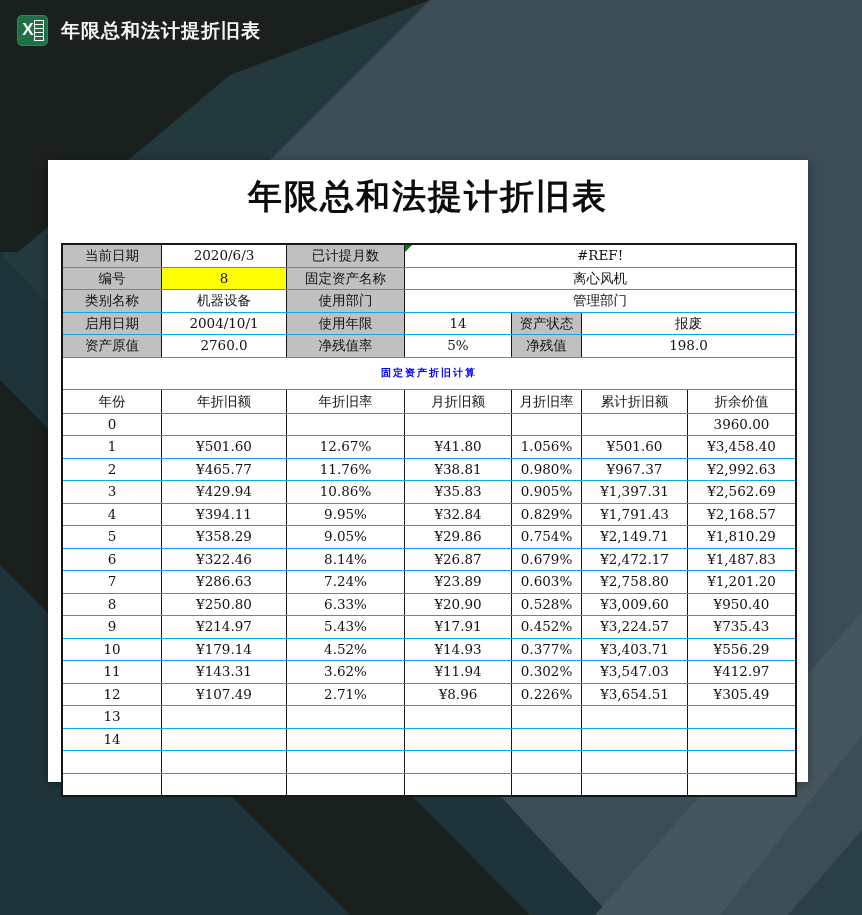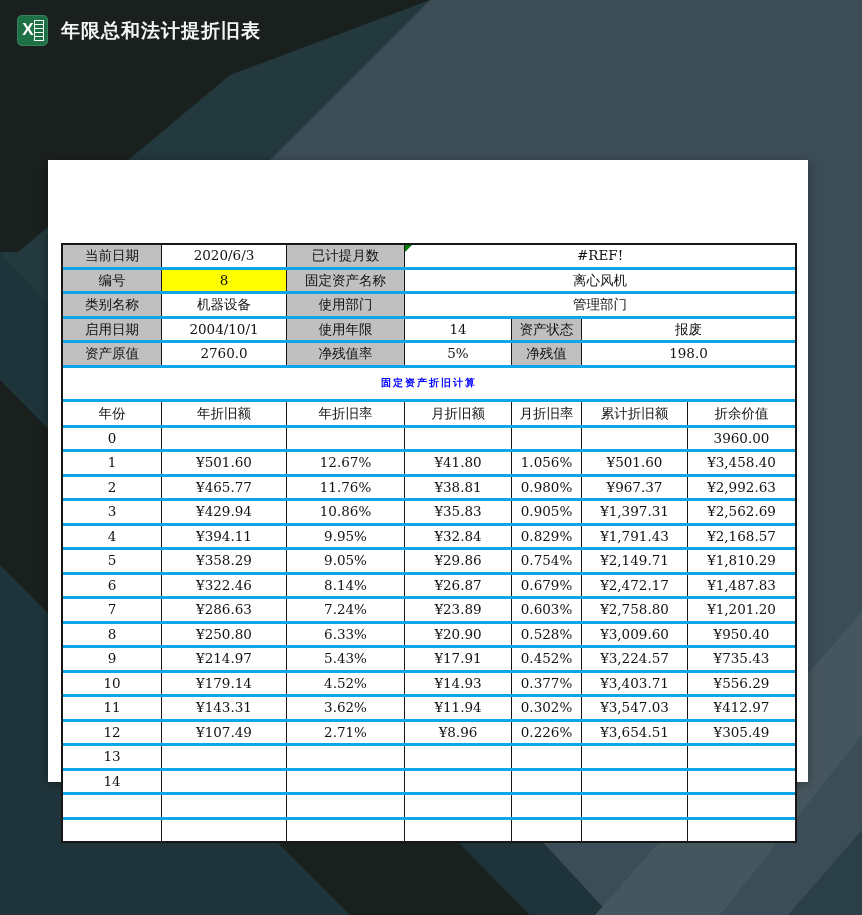--- a/index.html
+++ b/index.html
@@ -31,21 +31,21 @@
     font-family:"DejaVu Serif","Liberation Serif",serif;color:#111;
   }
   .sheet-title{
     margin:0;position:absolute;left:0;top:14px;width:100%;text-align:center;
     font-size:34px;font-weight:bold;letter-spacing:2px;color:#0d0d0d;
   }
   .sheet-table{
     position:absolute;left:13px;top:83px;width:732px;
     border:2px solid #161616;box-sizing:content-box;background:#fff;
   }
-  .row{display:flex;border-bottom:3px solid #0ea5e9;align-items:stretch;}
+  .row{display:flex;border-bottom:1px solid #0ea5e9;align-items:stretch;}
   .row:last-child{border-bottom:none;}
   .cell{
     box-sizing:border-box;border-right:1px solid #161616;
     display:flex;align-items:center;justify-content:center;
     font-size:13.5px;line-height:1;overflow:hidden;white-space:nowrap;
     position:relative;background:#fff;
   }
   .cell:last-child{border-right:none;}
   .r-info{height:21.6px;}
   .r-head{height:23px;}
@@ -77,20 +77,21 @@
 
 <div class="app-header">
   <div class="xlicon">
     <div class="xl-page"></div>
     <div class="xl-x">X</div>
   </div>
   <div class="app-title">年限总和法计提折旧表</div>
 </div>
 
 <div class="card">
+  <h1 class="sheet-title">年限总和法提计折旧表</h1>
   <div class="sheet-table">
       <div class="row r-info">
         <div class="cell bg-label" style="width: 99px;">当前日期</div>
         <div class="cell" style="width: 125px;">2020/6/3</div>
         <div class="cell bg-label" style="width: 118px;">已计提月数</div>
         <div class="cell" style="width: 390px;">#REF!<span class="err-flag"></span></div>
       </div>
       <div class="row r-info">
         <div class="cell bg-label" style="width: 99px;">编号</div>
         <div class="cell bg-yellow" style="width: 125px;">8</div>

